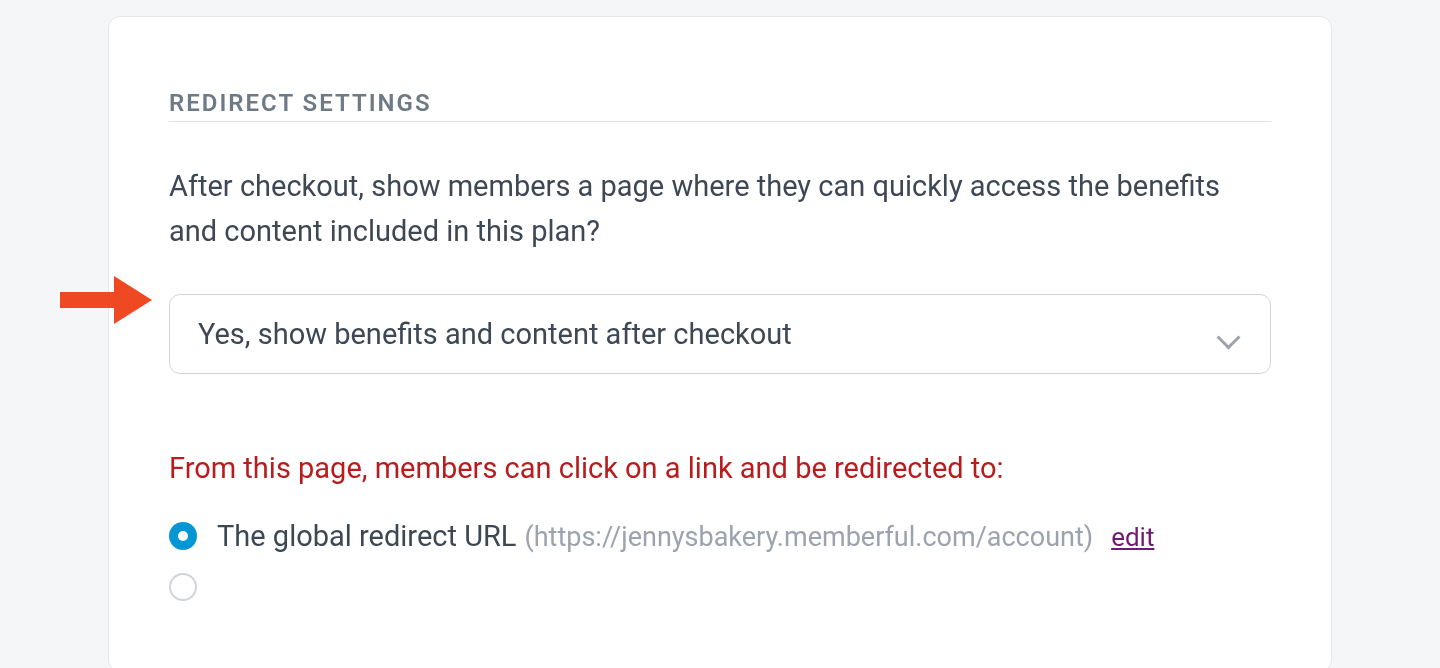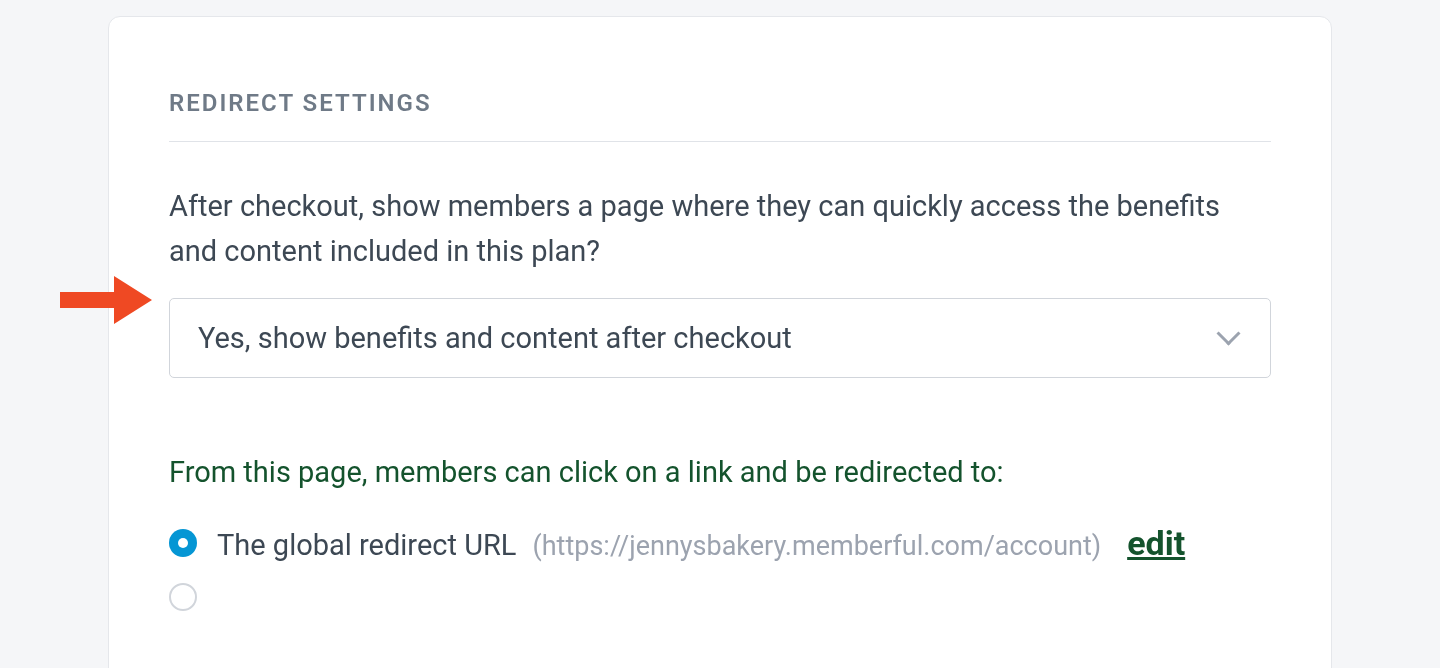--- a/index.html
+++ b/index.html
@@ -24,35 +24,35 @@
       border-radius: 12px;
       padding: 72px 60px 50px 60px;
     }
     .section-heading {
       font-size: 24px;
       font-weight: 600;
       color: #6f7a87;
       letter-spacing: 2px;
       text-transform: uppercase;
       border-bottom: 1px solid #e0e3e8;
-      padding-bottom: 24px;
+      padding-bottom: 4px;
       margin-bottom: 42px;
     }
     .description {
       font-size: 29px;
       color: #3d4854;
       line-height: 1.55;
-      margin-bottom: 24px;
+      margin-bottom: 40px;
     }
     .dropdown {
       display: flex;
-      align-items: flex-start;
+      align-items: flex-end;
       justify-content: space-between;
       border: 1px solid #d1d5db;
-      border-radius: 5px;
+      border-radius: 11px;
       padding: 22px 28px;
       cursor: pointer;
       margin-bottom: 72px;
     }
     .dropdown-text {
       font-size: 29px;
       color: #3d4854;
     }
     .chevron-down {
       width: 26px;
@@ -65,21 +65,21 @@
       top: 4px;
       left: 4px;
       width: 14px;
       height: 14px;
       border-right: 3px solid #9ca3af;
       border-bottom: 3px solid #9ca3af;
       transform: rotate(45deg);
     }
     .sub-description {
       font-size: 29px;
-      color: #14532d;
+      color: #b91c1c;
       line-height: 1.55;
       margin-bottom: 28px;
       margin-top: 20px;
     }
     .radio-row {
       display: flex;
       align-items: center;
       margin-bottom: 20px;
       cursor: pointer;
     }
@@ -108,33 +108,32 @@
     .radio-circle.unselected {
       background: #ffffff;
       border: 2px solid #d1d5db;
     }
     .radio-label {
       font-size: 29px;
       color: #3d4854;
       display: flex;
       align-items: baseline;
       flex-wrap: wrap;
-      gap: 16px;
+      gap: 8px;
     }
     .url-text {
       color: #9ca3af;
       font-size: 27px;
       text-align: center;
     }
     .edit-link {
-      color: #14532d;
-      font-size: 34px;
+      color: #701a75;
+      font-size: 26px;
       text-decoration: underline;
       margin-left: 10px;
-      font-weight: bold;
     }
     .arrow-annotation {
       position: absolute;
       left: 56px;
       top: 270px;
       width: 98px;
       height: 60px;
     }
     .arrow-annotation svg {
       width: 100%;

